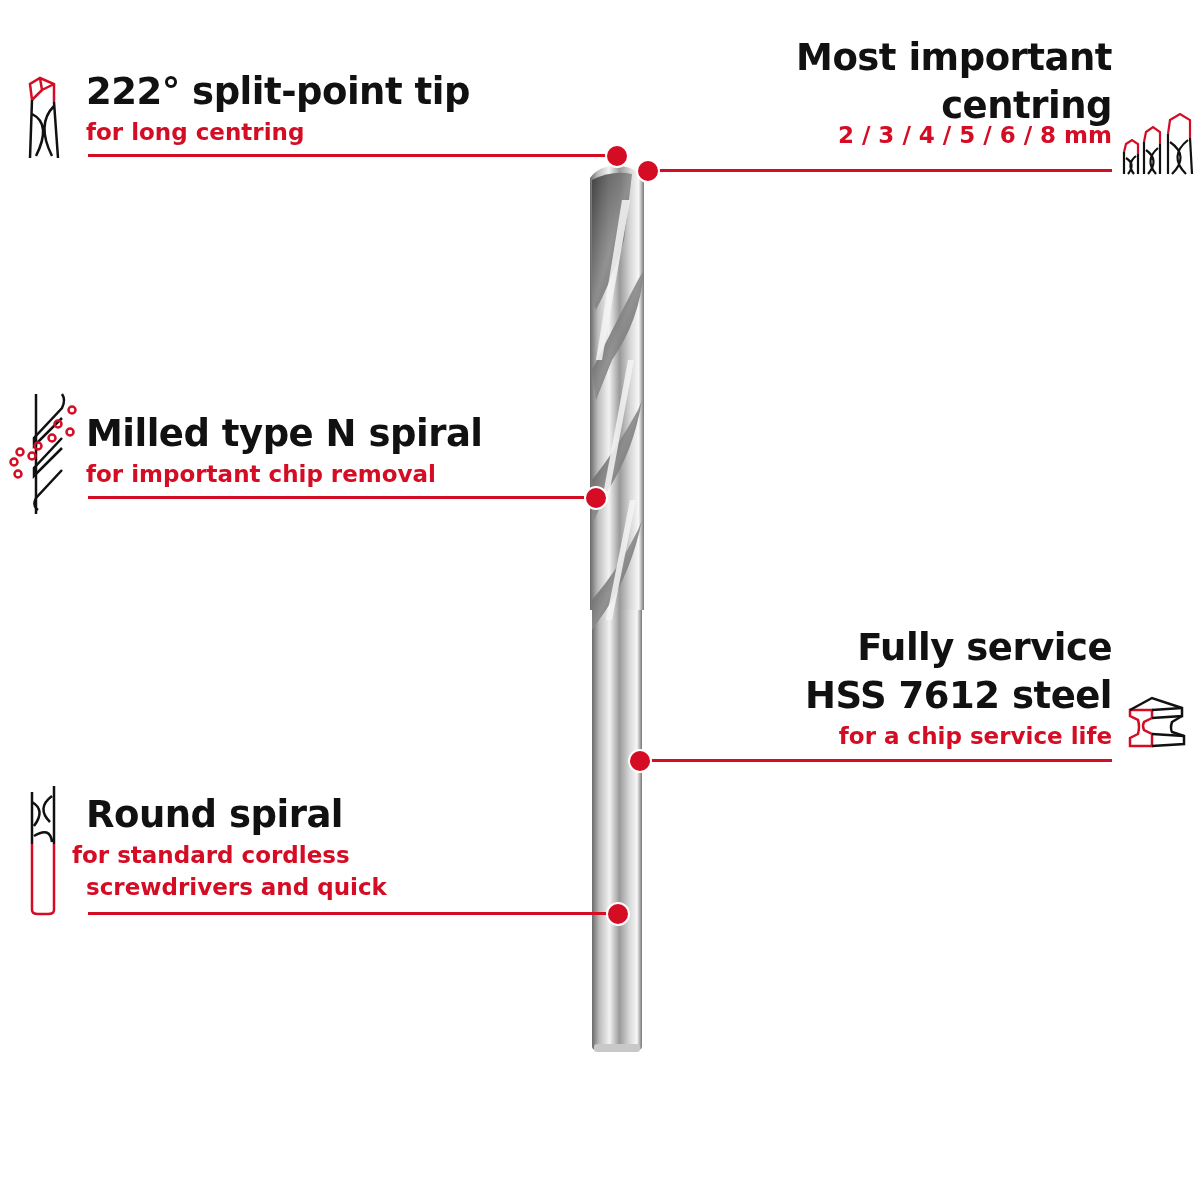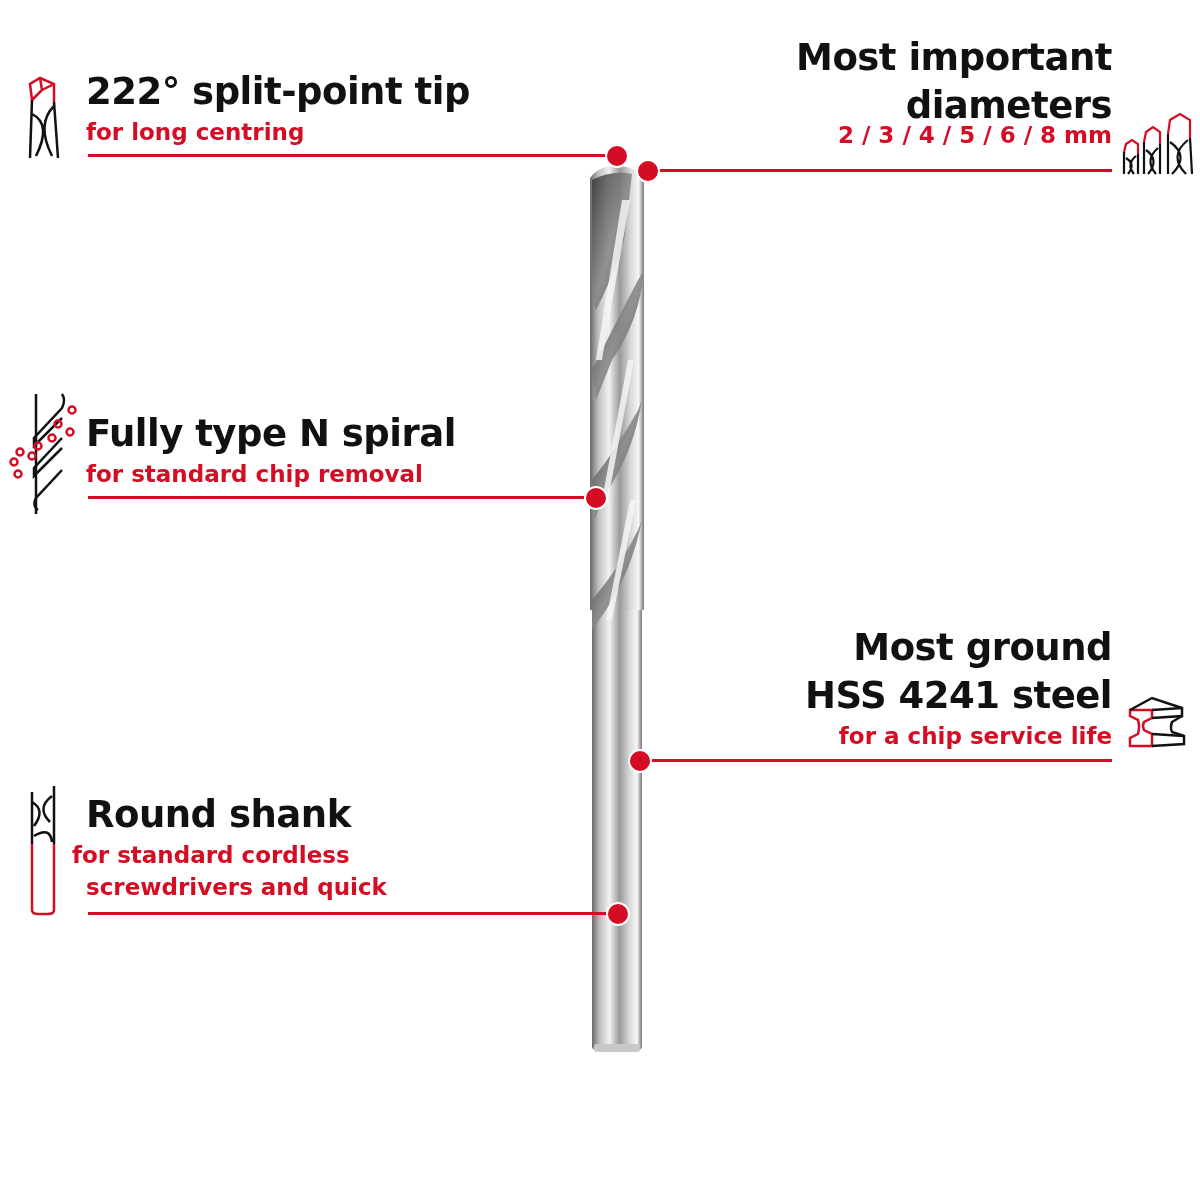--- a/index.html
+++ b/index.html
@@ -55,21 +55,21 @@
   <path d="M6 26 L4 10 L14 4 L28 10 L28 28" fill="none" stroke="#d40c24" stroke-width="2.5"></path>
   <path d="M14 4 L16 16 L28 10 M16 16 L6 26" fill="none" stroke="#d40c24" stroke-width="2.5"></path>
   <path d="M6 26 L4 84 M28 28 L32 84 M6 40 Q26 50 10 82 M28 32 Q10 50 26 82" fill="none" stroke="#111" stroke-width="2.5"></path>
 </svg>
 <div class="title" style="left:86px;top:70px">222° split-point tip</div>
 <div class="sub" style="left:86px;top:117px">for long centring</div>
 <div class="line" style="left:88px;top:154px;width:530px"></div>
 <div class="dot" style="left:605px;top:144px"></div>
 
 <div class="title right" style="right:88px;top:36px">Most important</div>
-<div class="title right" style="right:88px;top:84px">diameters</div>
+<div class="title right" style="right:88px;top:84px">centring</div>
 <div class="sub right" style="right:88px;top:120px">2 / 3 / 4 / 5 / 6 / 8 mm</div>
 <div class="line" style="left:648px;top:169px;width:464px"></div>
 <div class="dot" style="left:636px;top:159px"></div>
 <svg class="icon" style="left:1122px;top:112px" width="74" height="66" viewBox="0 0 74 66">
   <g fill="none" stroke="#d40c24" stroke-width="2.2">
     <path d="M2 40 L4 32 L10 28 L16 32 L16 42"></path>
     <path d="M22 30 L24 20 L31 15 L38 20 L38 32"></path>
     <path d="M46 22 L48 8 L58 2 L68 8 L68 26"></path>
   </g>
   <g fill="none" stroke="#111" stroke-width="2.2">
@@ -91,44 +91,44 @@
       <circle cx="52" cy="34" r="3.5"></circle>
       <circle cx="64" cy="42" r="3.5"></circle>
     <circle cx="46" cy="48" r="3.5"></circle>
       <circle cx="32" cy="56" r="3.5"></circle>
       <circle cx="14" cy="62" r="3.5"></circle>
     <circle cx="26" cy="66" r="3.5"></circle>
       <circle cx="8" cy="72" r="3.5"></circle>
       <circle cx="12" cy="84" r="3.5"></circle>
   </g>
 </svg>
-<div class="title" style="left:86px;top:412px">Fully type N spiral</div>
-<div class="sub" style="left:86px;top:459px">for standard chip removal</div>
+<div class="title" style="left:86px;top:412px">Milled type N spiral</div>
+<div class="sub" style="left:86px;top:459px">for important chip removal</div>
 <div class="line" style="left:88px;top:496px;width:508px"></div>
 <div class="dot" style="left:584px;top:486px"></div>
 
-<div class="title right" style="right:88px;top:626px">Most ground</div>
-<div class="title right" style="right:88px;top:674px">HSS 4241 steel</div>
+<div class="title right" style="right:88px;top:626px">Fully service</div>
+<div class="title right" style="right:88px;top:674px">HSS 7612 steel</div>
 <div class="sub right" style="right:88px;top:721px">for a chip service life</div>
 <div class="line" style="left:640px;top:759px;width:472px"></div>
 <div class="dot" style="left:628px;top:749px"></div>
 <svg class="icon" style="left:1126px;top:696px" width="62" height="58" viewBox="0 0 62 58">
   <g fill="none" stroke="#d40c24" stroke-width="2.5">
     <path d="M4 14 L26 14 L26 22 L18 26 Q16 30 18 34 L26 38 L26 50 L4 50 L4 42 L12 38 Q14 30 12 24 L4 20 Z"></path>
   </g>
   <g fill="none" stroke="#111" stroke-width="2.5">
     <path d="M4 14 L26 2 L56 12 L56 20 L26 22"></path>
     <path d="M26 14 L56 12 M56 20 L46 26 Q44 32 46 36 L58 40 L58 48 L26 50"></path>
     <path d="M26 38 L58 40"></path>
   </g>
 </svg>
 
 <svg class="icon" style="left:28px;top:782px" width="30" height="136" viewBox="0 0 30 136">
   <g fill="none" stroke="#111" stroke-width="2.5">
     <path d="M4 10 L4 62 M26 4 L26 62 M4 20 Q18 28 6 44 M24 14 Q8 26 22 40 M6 54 Q22 44 24 60"></path>
   </g>
   <path d="M4 62 L4 128 Q4 132 10 132 L20 132 Q26 132 26 128 L26 62" fill="none" stroke="#d40c24" stroke-width="2.5"></path>
 </svg>
-<div class="title" style="left:86px;top:793px">Round shank</div>
+<div class="title" style="left:86px;top:793px">Round spiral</div>
 <div class="sub" style="left:72px;top:840px">for standard cordless</div>
 <div class="sub" style="left:86px;top:872px">screwdrivers and quick</div>
 <div class="line" style="left:88px;top:912px;width:530px"></div>
 <div class="dot" style="left:606px;top:902px"></div>
 
 </body></html>

